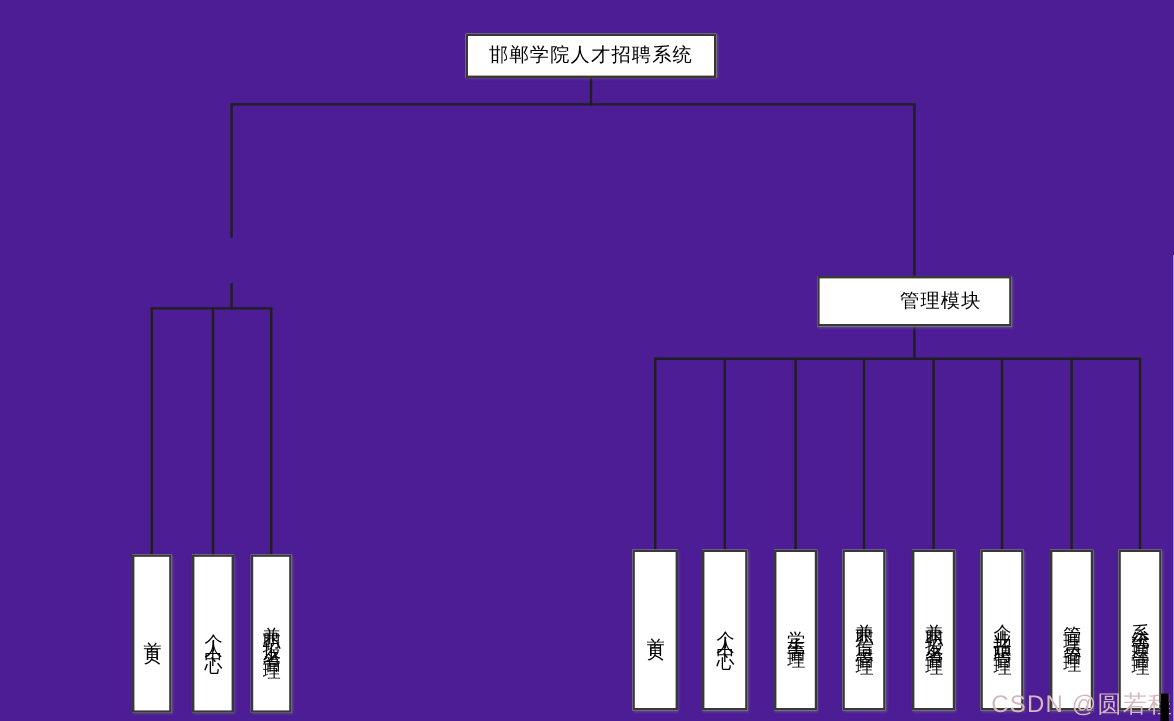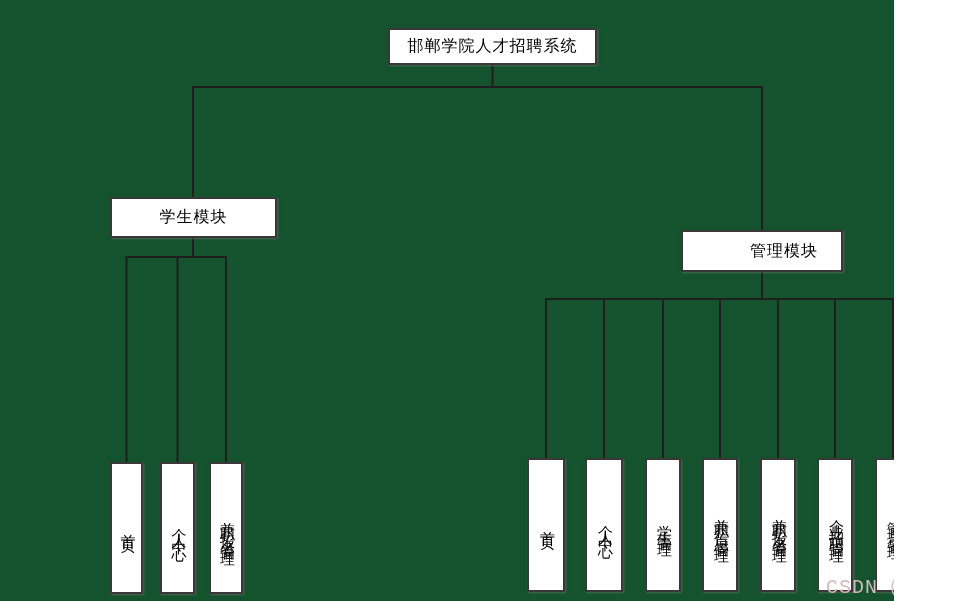--- a/index.html
+++ b/index.html
@@ -1,21 +1,21 @@
 <!DOCTYPE html>
 <html><head>
 <meta charset="utf-8">
 <style>
   html, body { margin: 0; padding: 0; background: #ffffff; }
   .canvas {
     position: relative;
-    width: 894px;
+    width: 978px;
     height: 601px;
-    background: #14532d;
-    font-family: Liberation Mono, monospace;
+    background: #4c1d95;
+    font-family: Liberation Sans, sans-serif;
     overflow: hidden;
   }
   .connectors {
     position: absolute;
     left: 0; top: 0;
     width: 978px; height: 601px;
     pointer-events: none;
   }
   .node {
     position: absolute;
@@ -89,21 +89,20 @@
       <line x1="720" y1="299" x2="720" y2="459"></line>
       <line x1="778" y1="299" x2="778" y2="459"></line>
       <line x1="835" y1="299" x2="835" y2="459"></line>
       <line x1="893" y1="299" x2="893" y2="459"></line>
       <line x1="950" y1="299" x2="950" y2="459"></line>
     </g>
   </svg>
 
   <div class="node hnode" style="left:388px; top:28px; width:209px; height:37px;">邯郸学院人才招聘系统</div>
 
-  <div class="node hnode" style="left:110px; top:197px; width:167px; height:41px;">学生模块</div>
 
   <div class="node hnode" style="left:681px; top:230px; width:162px; height:42px;padding-left:44px;">管理模块</div>
 
   <div class="node vnode" style="left:110px; top:462px; width:33px; height:132px;">首页</div>
   <div class="node vnode" style="left:160px; top:462px; width:35px; height:132px;">个人中心</div>
   <div class="node vnode" style="left:209px; top:462px; width:34px; height:132px;">兼职报名管理</div>
 
   <div class="node vnode" style="left:527px; top:458px; width:38px; height:134px;">首页</div>
   <div class="node vnode" style="left:585px; top:458px; width:38px; height:134px;">个人中心</div>
   <div class="node vnode" style="left:645px; top:458px; width:36px; height:134px;">学生管理</div>

